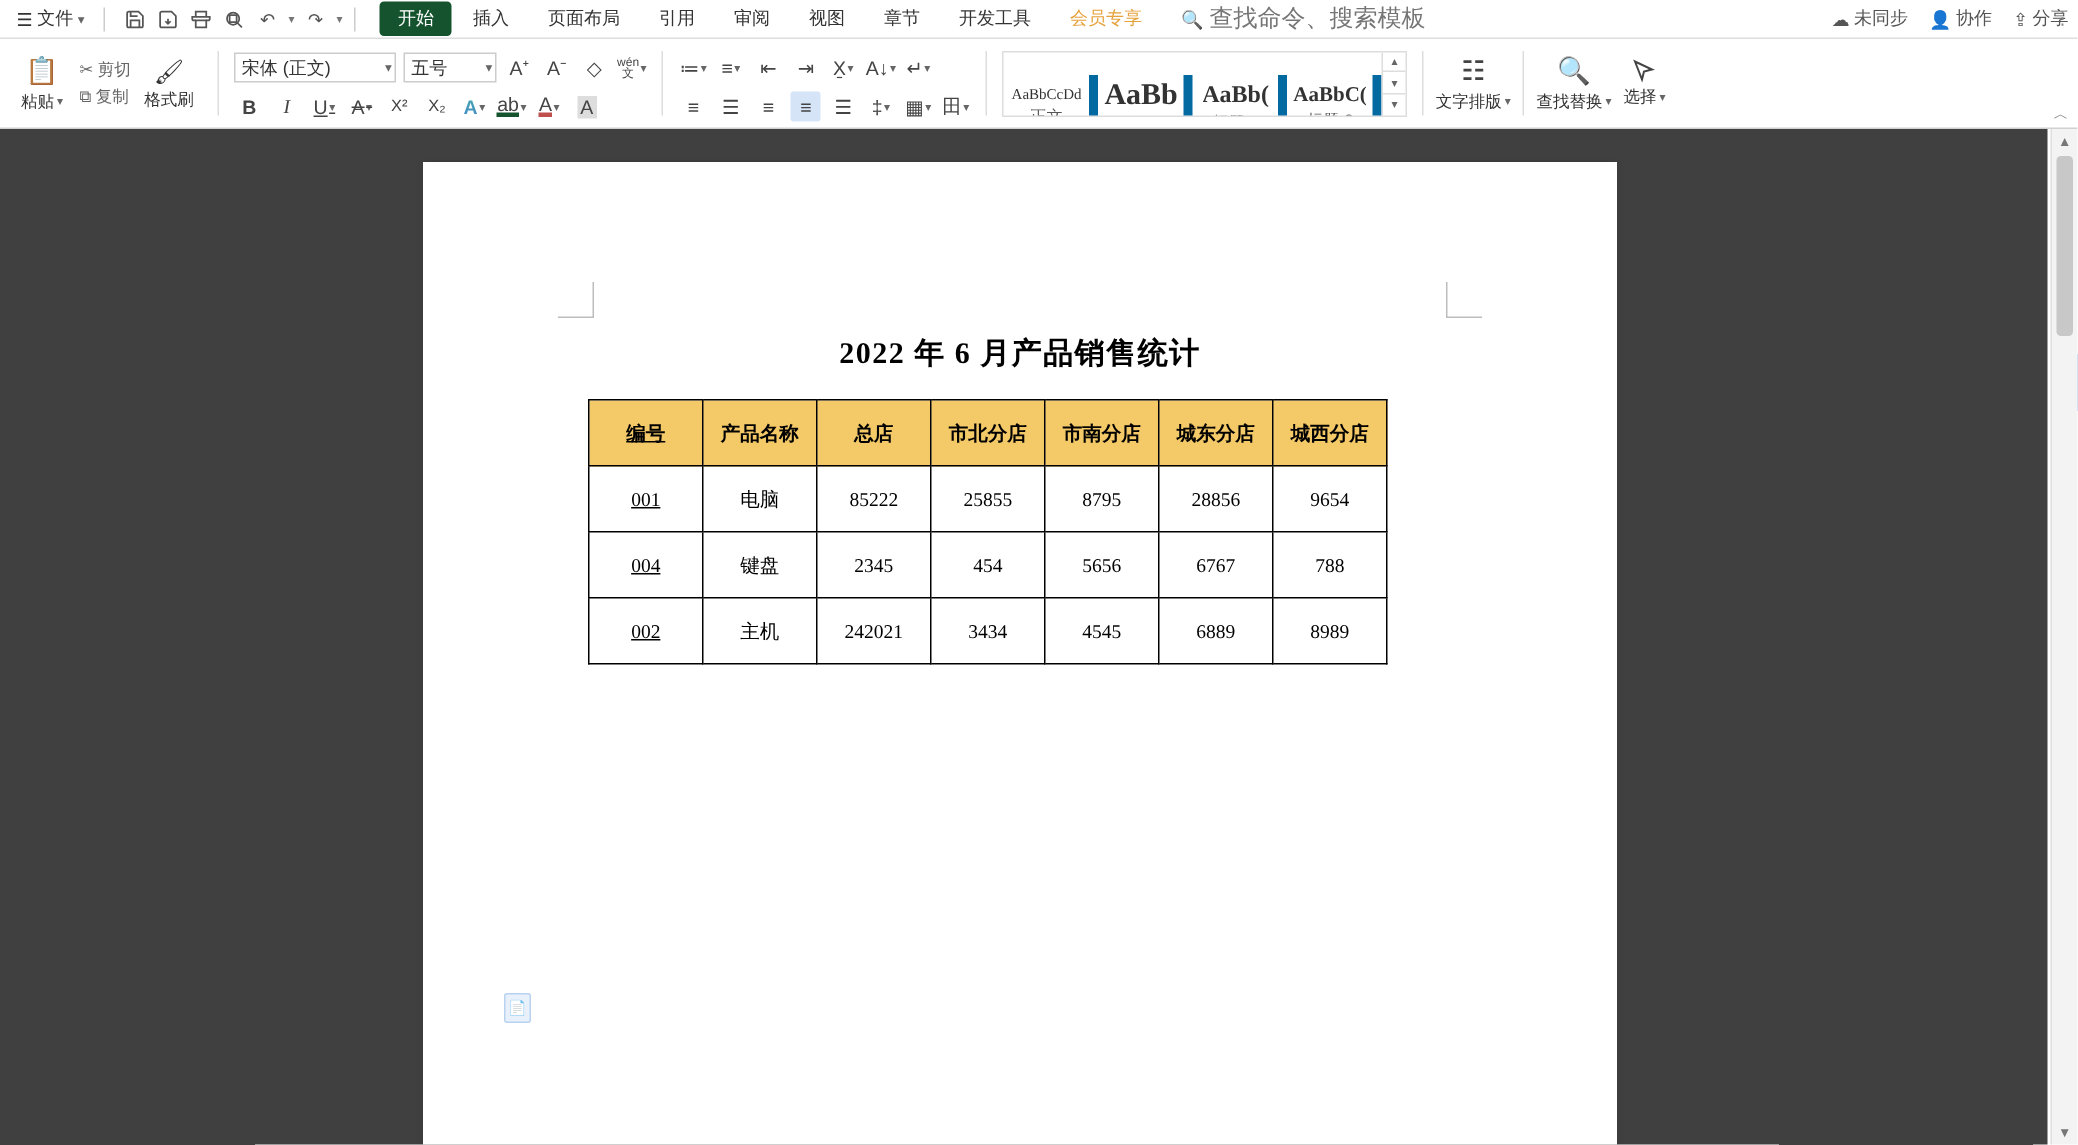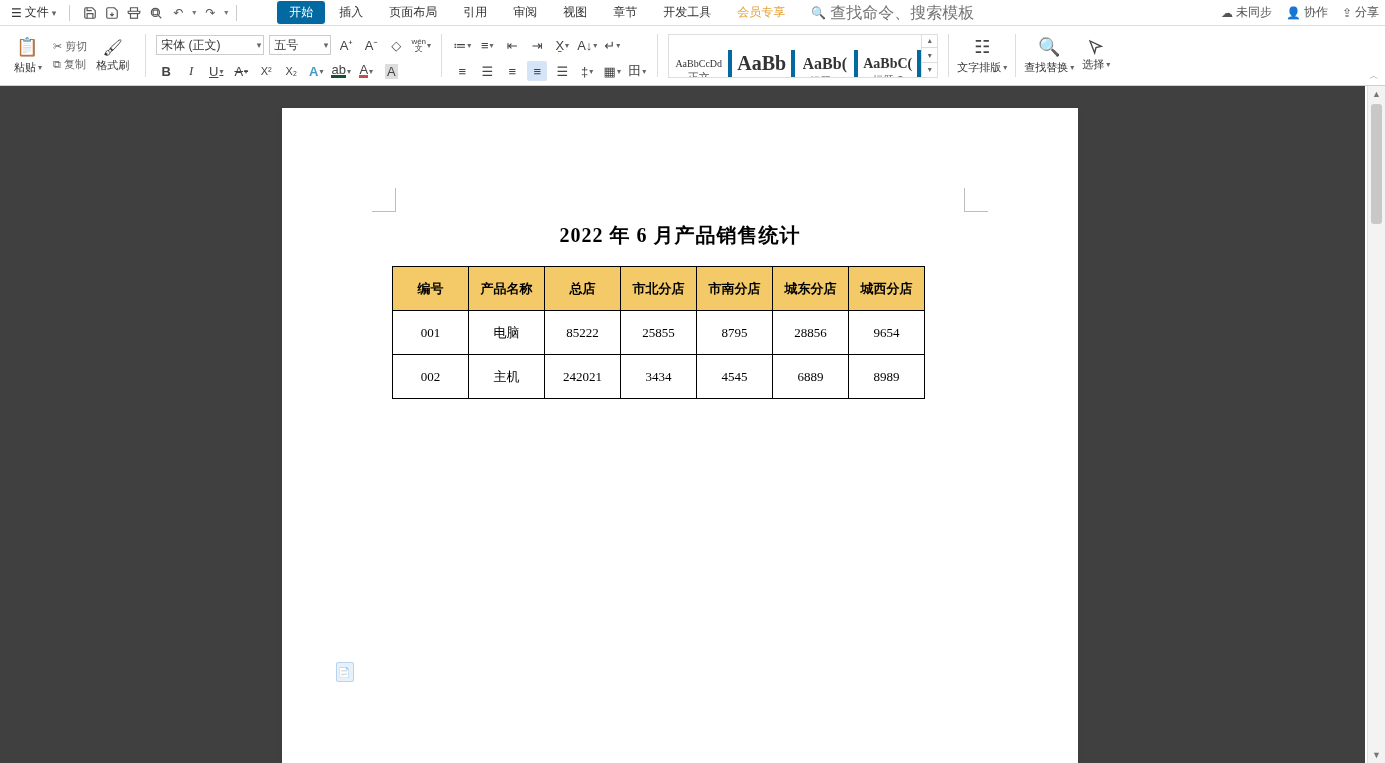--- a/index.html
+++ b/index.html
@@ -7,21 +7,21 @@
 
 
 .menubar { display: flex; align-items: center; height: 26px; padding: 0 6px; border-bottom: 1px solid #ddd; gap: 2px; }
 .menubar .mb-left { display: flex; align-items: center; gap: 4px; }
 .menubar .file-btn { display: flex; align-items: center; gap: 3px; padding: 2px 5px; cursor: pointer; }
 .menubar .qat { display: flex; align-items: center; gap: 6px; margin-left: 4px; }
 .menubar .qat-ico { width: 16px; height: 16px; display: flex; align-items: center; justify-content: center; color: #555; cursor: pointer; }
 .menubar .sep { width: 1px; height: 16px; background: #ccc; margin: 0 4px; }
 .menubar .tabs { display: flex; align-items: center; gap: 2px; margin-left: 8px; }
 .menubar .tab { padding: 3px 12px; cursor: pointer; border-radius: 3px; }
-.menubar .tab.active { background: #0369a1; color: #fff; margin-left: 24px; }
+.menubar .tab.active { background: #14532d; color: #fff; }
 .menubar .tab.vip { color: #e6a23c; }
 .menubar .search { margin-left: 10px; display: flex; align-items: center; gap: 4px; color: #999; }
 .menubar .search input { border: none; outline: none; font-size: 16px; color: #999; width: 150px; }
 .menubar .right { margin-left: auto; display: flex; align-items: center; gap: 14px; color: #555; }
 .menubar .right .ritem { display: flex; align-items: center; gap: 3px; cursor: pointer; }
 
 
 .ribbon { display: flex; align-items: stretch; height: 60px; border-bottom: 1px solid #d0d0d0; padding: 2px 8px 2px 4px; position: relative; }
 .ribbon .group { display: flex; flex-direction: column; justify-content: center; align-items: center; padding: 0 6px; position: relative; }
 .ribbon .vsep { width: 1px; background: #ddd; margin: 6px 4px; }
@@ -35,38 +35,38 @@
 .format-brush { display:flex; flex-direction:column; align-items:center; justify-content:center; padding:0 6px; cursor:pointer; gap:1px;}
 .font-sel { height:20px; border:1px solid #ccc; font-size:12px; padding:0 14px 0 4px; background:#fff; position:relative; display:flex; align-items:center; cursor:pointer;}
 .font-sel::after{content:"▾"; position:absolute; right:2px; font-size:9px; color:#666;}
 .font-sel.name{width:108px;}
 .font-sel.size{width:62px;}
 .fbtn{width:20px;height:20px; display:inline-flex; align-items:center; justify-content:center; cursor:pointer; color:#444; font-size:13px; border-radius:2px;}
 .fbtn.small{font-size:11px;}
 .fbtn .dd{font-size:8px; margin-left:1px; color:#666;}
 .fbtn.active{background:#d6e4f7;}
 .style-gallery{display:flex; align-items:center; gap:0; border:1px solid #ddd; height:44px; overflow:hidden;}
-.style-item{width:63px; height:44px; display:flex; flex-direction:column; align-items:center; justify-content:center; border-right:4px solid #0369a1; cursor:pointer; padding:1px 2px;margin-top:32px;}
+.style-item{width:63px; height:44px; display:flex; flex-direction:column; align-items:center; justify-content:center; border-right:6px solid #0369a1; cursor:pointer; padding:1px 2px;margin-top:32px;}
 .style-item .prev{font-family:"SimSun",serif; overflow:hidden; white-space:nowrap;}
 .style-item .sname{font-size:11px; color:#555; margin-top:1px;}
 .style-ud{width:16px; height:44px; display:flex; flex-direction:column; border-left:1px solid #ddd;}
 .style-ud div{flex:1; display:flex; align-items:center; justify-content:center; font-size:8px; color:#666; border-bottom:1px solid #ddd; cursor:pointer;}
 .ribbon-collapse{position:absolute; right:6px; bottom:2px; font-size:10px; color:#888; cursor:pointer;}
 
 
 .canvas-wrap{position:absolute; top:86px; left:0; right:20px; bottom:0; background:#404040; overflow:hidden;}
 .page{position:absolute; left:282px; top:22px; width:796px; height:1065px; background:#fff; box-shadow:0 0 4px rgba(0,0,0,.12);}
 .page .corner{position:absolute; width:24px; height:24px; border-color:#bdbdbd;}
 .page .corner.tl{top:80px; left:90px; border-top:1px solid #bdbdbd; border-left:1px solid #bdbdbd; transform:scale(-1,-1);}
 .page .corner.tr{top:80px; right:90px; border-top:1px solid #bdbdbd; border-right:1px solid #bdbdbd; transform:scale(-1,-1);}
 .doc-title{position:absolute; top:114px; left:0; right:0; text-align:center; font-family:"SimSun","宋体",serif; font-weight:bold; font-size:20px; color:#000; letter-spacing:1px;}
 .data-table{position:absolute; top:158px; left:110px; border-collapse:collapse; }
 .data-table th, .data-table td{border:1px solid #000; text-align:center; font-family:"SimSun","宋体",serif; font-size:13px; color:#000; height:44px; padding:0 4px;}
 .data-table th{background:#f4c968; font-weight:bold;}
-.c0{width:76px;} .c1{width:76px;} .c2{width:76px;} .c3{width:76px;} .c4{width:76px;} .c5{width:76px;} .c6{width:76px;}
+.c0{width:76px;text-decoration:underline;} .c1{width:76px;} .c2{width:76px;} .c3{width:76px;} .c4{width:76px;} .c5{width:76px;} .c6{width:76px;}
 
 
 .vscroll{position:absolute; right:0; top:86px; bottom:0; width:18px; background:#f3f3f3; border-left:1px solid #e0e0e0;}
 .vscroll .arr{height:16px; display:flex; align-items:center; justify-content:center; font-size:9px; color:#777; cursor:pointer;}
 .vscroll .track{position:absolute; top:16px; bottom:16px; left:0; right:0;}
 .vscroll .thumb{position:absolute; top:2px; left:3px; right:3px; height:120px; background:#c8c8c8; border-radius:3px; cursor:pointer;}
 .vscroll .arr.dn{position:absolute; bottom:0; left:0; right:0;}
 
 .side-badge{position:absolute; left:336px; top:576px; width:18px; height:20px; background:#e8f0fb; border:1px solid #b8d2ef; border-radius:2px; display:flex; align-items:center; justify-content:center; font-size:10px; color:#4a7abf;}
 
@@ -328,20 +328,29 @@
           <tr>
             <td class="c0">001</td>
             <td class="c1">电脑</td>
             <td class="c2">85222</td>
             <td class="c3">25855</td>
             <td class="c4">8795</td>
             <td class="c5">28856</td>
             <td class="c6">9654</td>
           </tr>
           <tr>
+            <td class="c0">004</td>
+            <td class="c1">键盘</td>
+            <td class="c2">2345</td>
+            <td class="c3">454</td>
+            <td class="c4">5656</td>
+            <td class="c5">6767</td>
+            <td class="c6">788</td>
+          </tr>
+          <tr>
             <td class="c0">002</td>
             <td class="c1">主机</td>
             <td class="c2">242021</td>
             <td class="c3">3434</td>
             <td class="c4">4545</td>
             <td class="c5">6889</td>
             <td class="c6">8989</td>
           </tr>
         </tbody>
     </table>

